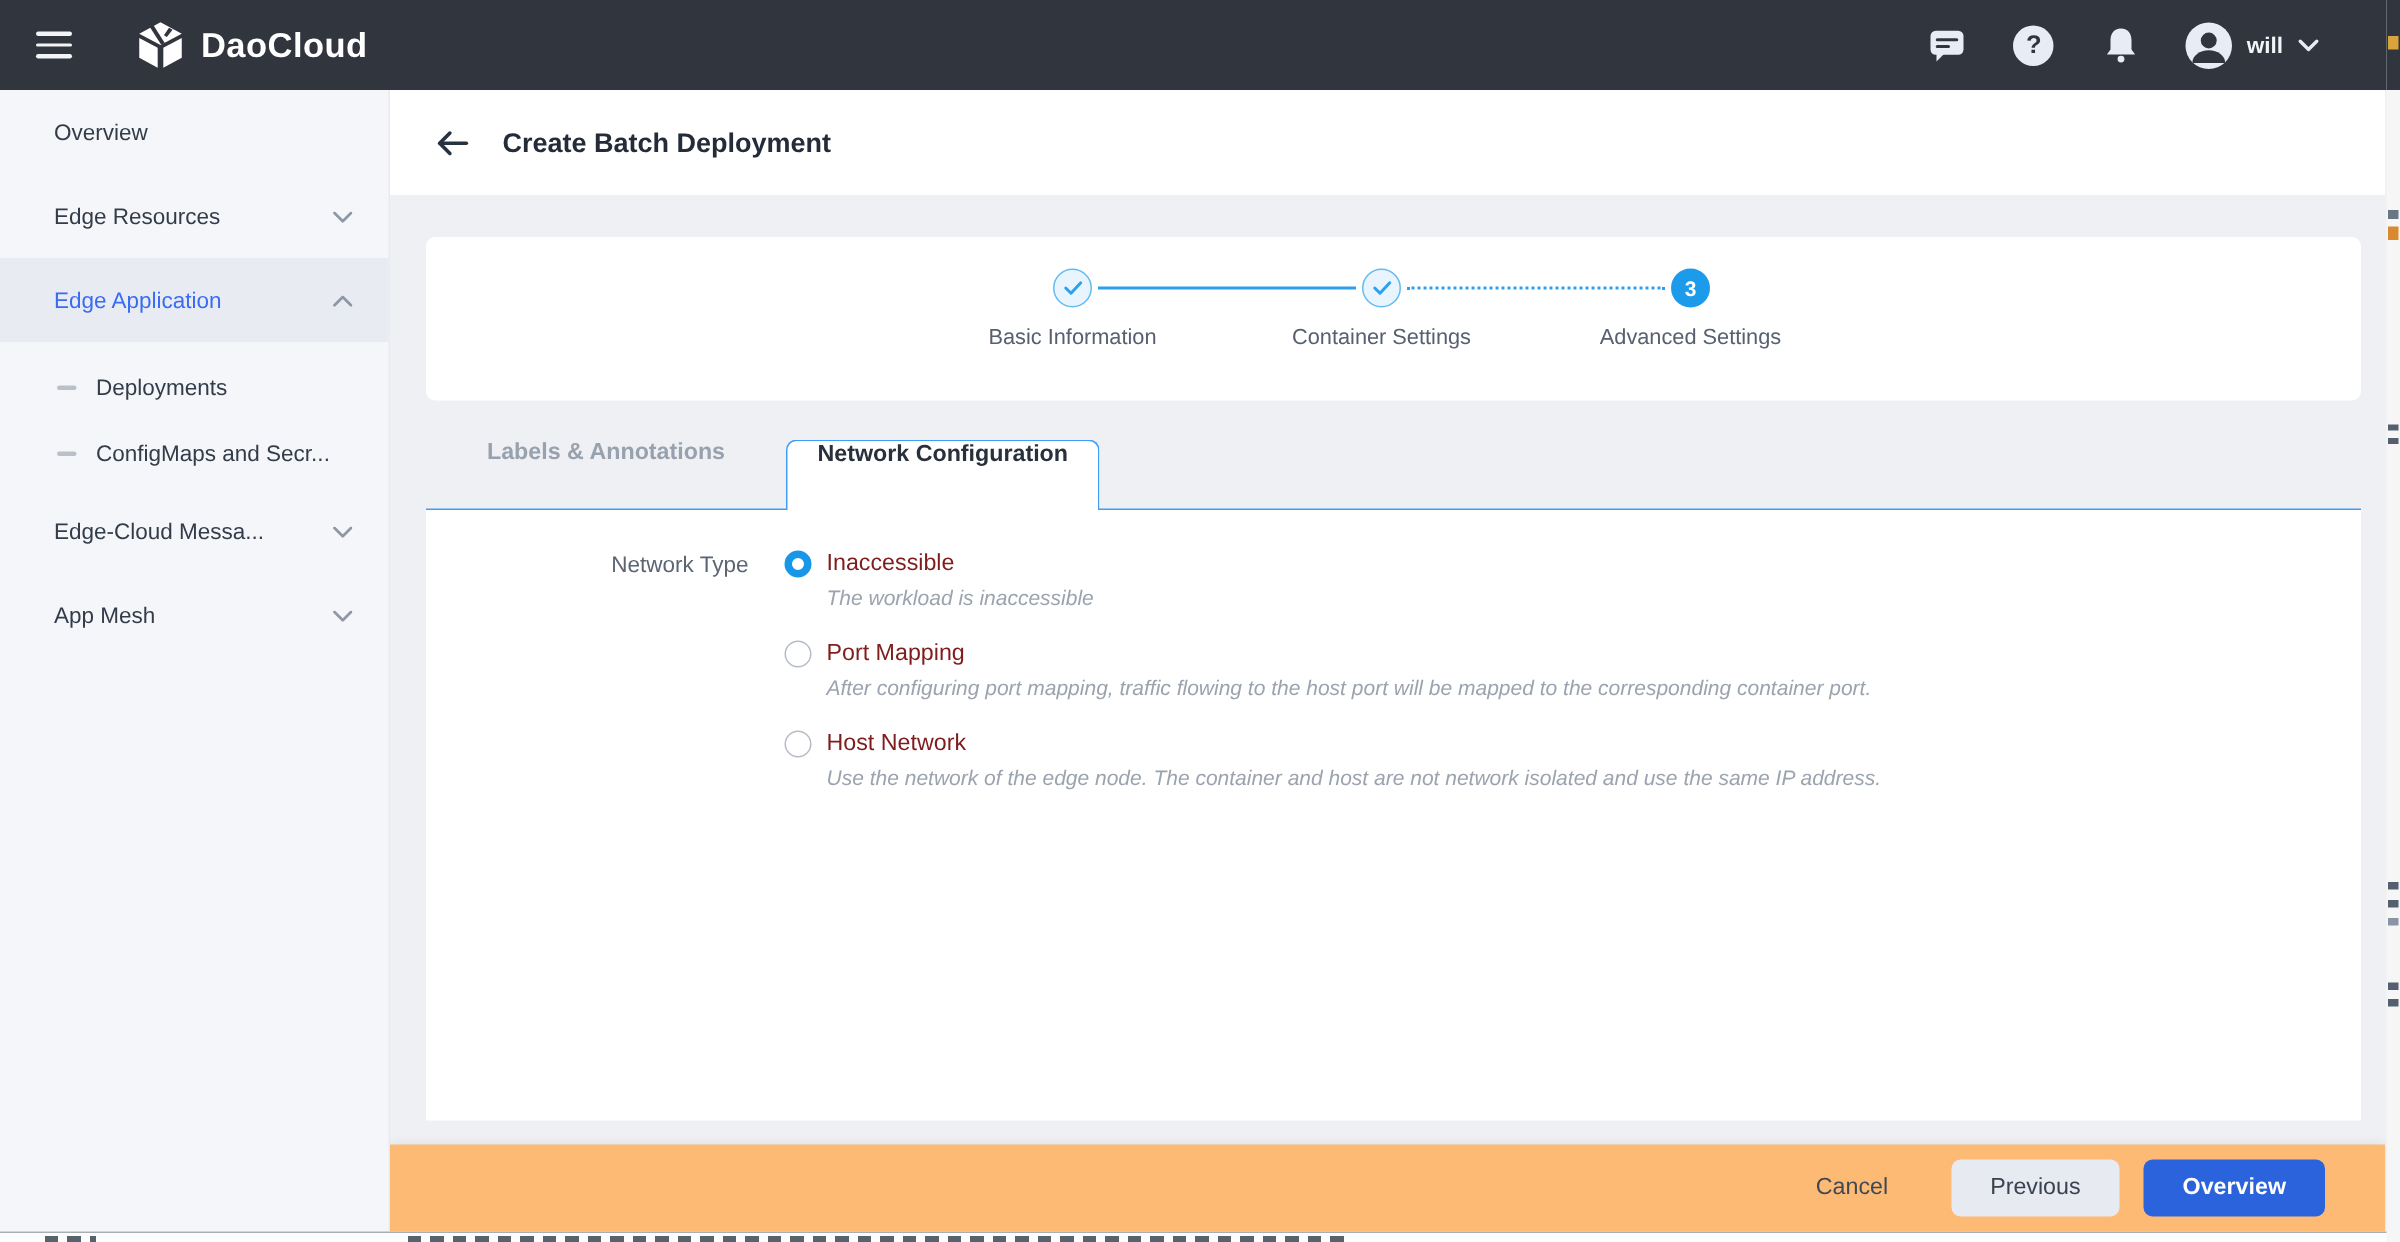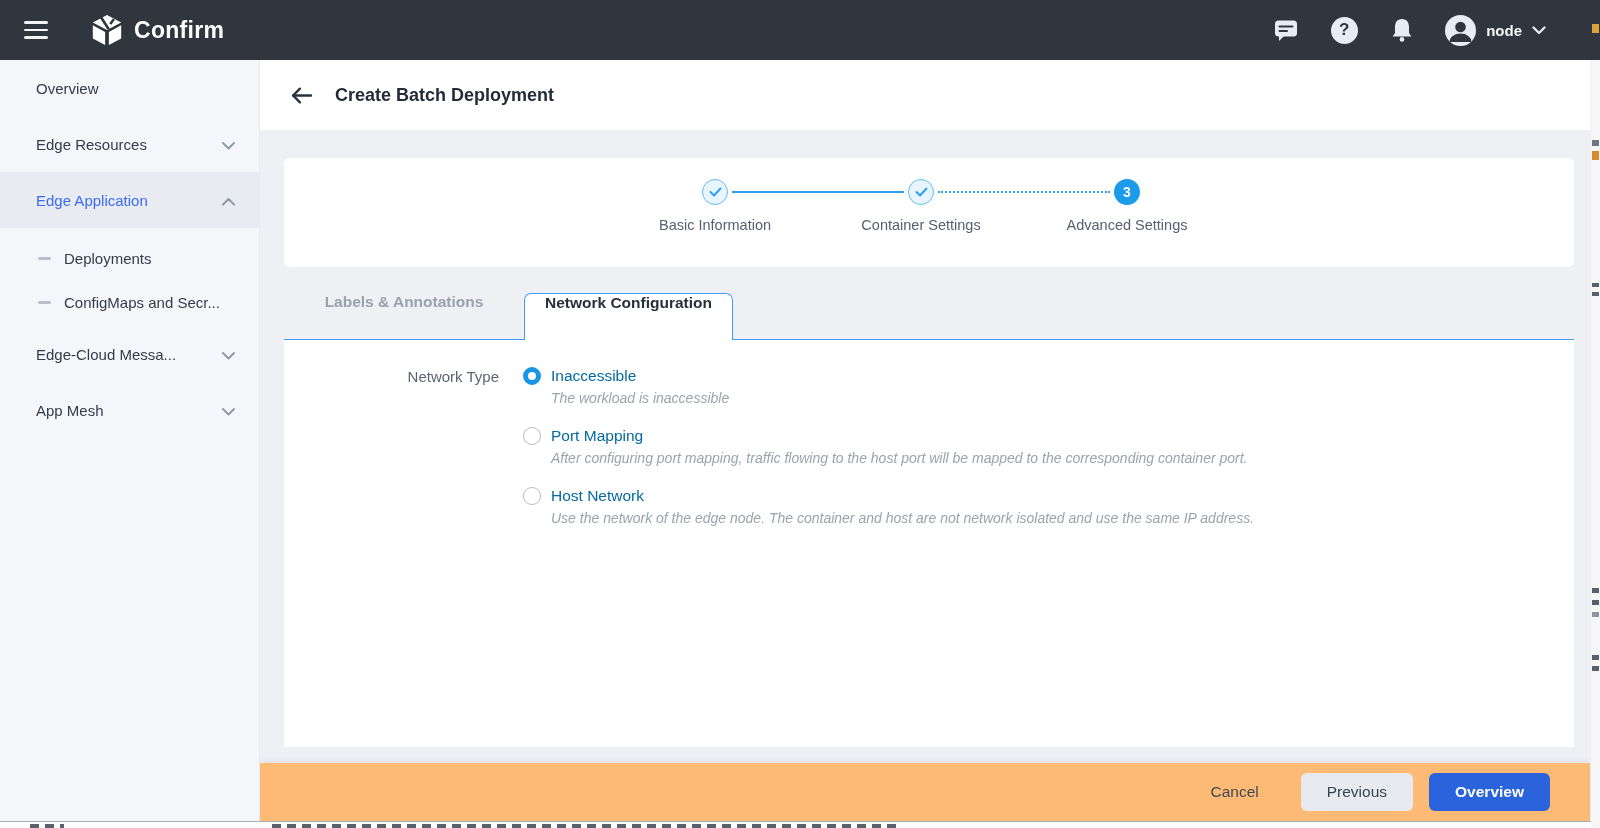--- a/index.html
+++ b/index.html
@@ -72,21 +72,21 @@
   
   .content-card { position:absolute; left:24px; top:280px; width:1290px; height:407px; background:#fff;
                   display:flex; padding-top:27px; }
   .form-label { width:215px; text-align:right; font-size:15px; color:#5b6573; padding-top:1px; flex:0 0 auto; }
   .options { margin-left:24px; }
   .option { margin-bottom:21px; }
   .option-row { display:flex; align-items:center; cursor:pointer; }
   .radio { width:18px; height:18px; border-radius:50%; background:#fff; flex:0 0 auto; }
   .radio.on { border:5px solid #1897e9; }
   .radio.off { border:1.5px solid #b6bcc6; }
-  .option-label { margin-left:10px; font-size:15.5px; color:#0369a1; }
+  .option-label { margin-left:10px; font-size:15.5px; color:#7f1d1d; }
   .option-desc { margin-left:28px; margin-top:5px; font-size:14px; color:#9ba3ae;font-style:italic; }
 
   
   .footer { position:absolute; left:0; top:703px; width:1330px; height:58px; background:#fdba74;
             box-shadow:0 -2px 6px rgba(40,50,70,.07); display:flex; align-items:center;
             justify-content:flex-end; padding-right:40px; gap:16px; }
   .btn { border:none; border-radius:6px; font-family:"Liberation Sans", sans-serif; font-size:15.5px;
          cursor:pointer; }
   .btn-text { background:transparent; color:#3f4956; padding:9px 14px; margin-right:12px; }
   .btn-plain { background:#e8eaf1; color:#39424f; padding:10px 26px; }
@@ -111,21 +111,21 @@
       <span></span>
   </div>
   <div class="brand">
     <svg width="34" height="34" viewBox="0 0 36 36">
       <polygon points="18,2 33,10 18,18 3,10" fill="#ffffff"></polygon>
       <polygon points="3,13 16,20 16,34 3,27" fill="#ffffff"></polygon>
       <polygon points="33,13 20,20 20,34 33,27" fill="#ffffff"></polygon>
       <polygon points="10,4.5 12.5,3.2 21,16.5 18.5,17.8" fill="#31363e"></polygon>
       <polygon points="24,5.8 26.5,7.2 22.5,12.4 20.4,11.2" fill="#31363e"></polygon>
     </svg>
-    <span class="brand-name">Confirm</span>
+    <span class="brand-name">DaoCloud</span>
   </div>
   <div class="topbar-right">
     <div class="tb-icon">
       <svg width="26" height="26" viewBox="0 0 26 26">
         <rect x="2" y="3.5" width="22" height="16" rx="3.5" fill="#e8ecf4"></rect>
         <polygon points="6,18 6,24 12,18" fill="#e8ecf4"></polygon>
         <line x1="6.5" y1="9.5" x2="19.5" y2="9.5" stroke="#31363e" stroke-width="2" stroke-linecap="round"></line>
         <line x1="6.5" y1="14" x2="14" y2="14" stroke="#31363e" stroke-width="2" stroke-linecap="round"></line>
       </svg>
     </div>
@@ -140,21 +140,21 @@
         <circle cx="12" cy="22.4" r="2.3" fill="#e8ecf4"></circle>
       </svg>
     </div>
     <div class="user">
       <div class="avatar">
         <svg width="31" height="31" viewBox="0 0 31 31">
           <circle cx="15.5" cy="12" r="5.3" fill="#31363e"></circle>
           <path d="M4.5 27 a11 8.5 0 0 1 22 0 Z" fill="#31363e"></path>
         </svg>
       </div>
-      <span class="user-name">node</span>
+      <span class="user-name">will</span>
       <svg width="14" height="9" viewBox="0 0 14 9">
         <polyline points="1.5,1.5 7,7 12.5,1.5" fill="none" stroke="#e8ecf4" stroke-width="2.2" stroke-linecap="round" stroke-linejoin="round"></polyline>
       </svg>
     </div>
   </div>
 </div>
 
 <div class="sidebar">
 
   <div class="sb-item">

